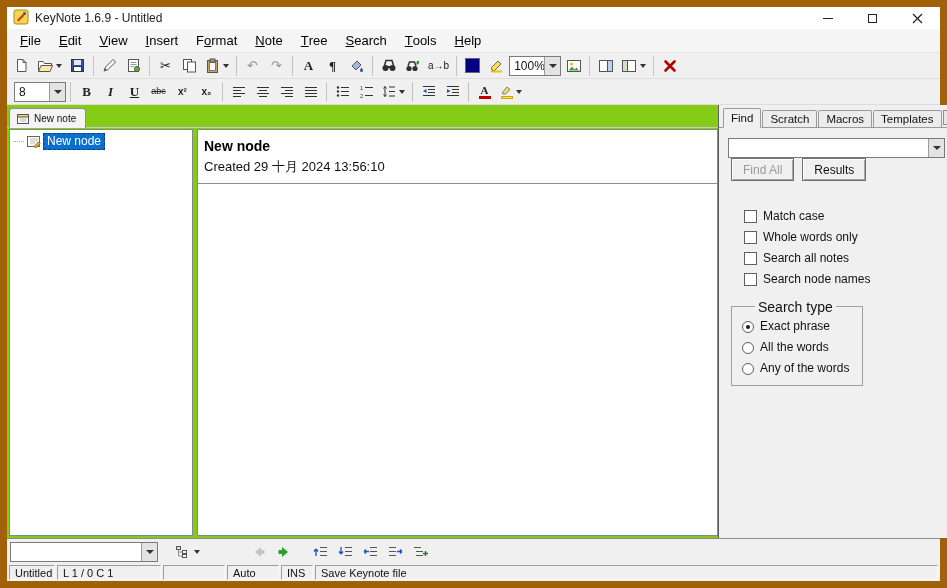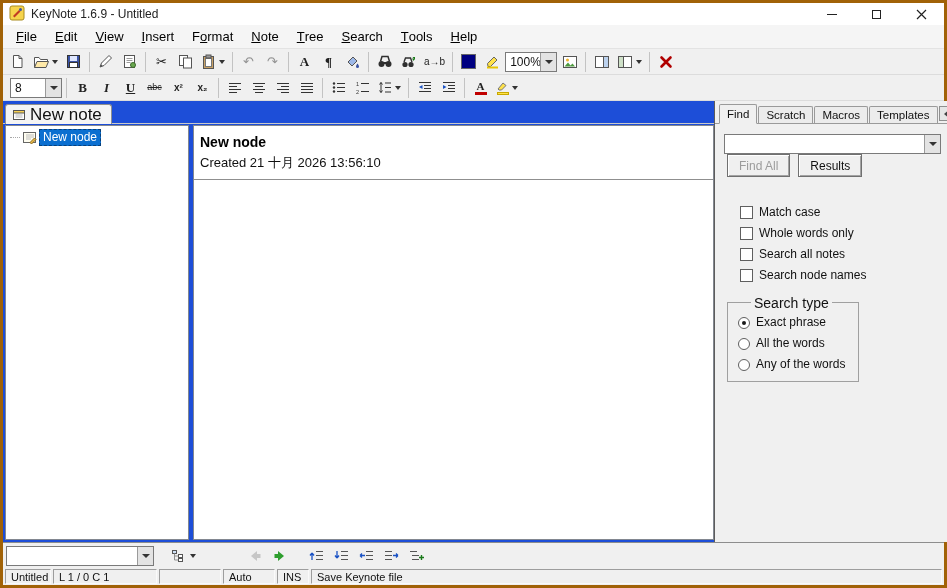--- a/index.html
+++ b/index.html
@@ -1,18 +1,18 @@
 <!DOCTYPE html>
 <html><head>
 <meta charset="utf-8">
 <style>
   * { box-sizing: border-box; margin: 0; padding: 0; }
   html,body { width: 947px; height: 588px; overflow: hidden; }
   body { font-family: "Liberation Sans", "DejaVu Sans", sans-serif; font-size: 12px; color: #111; background: #f0f0f0; }
-  .window { width: 947px; height: 588px; border: 3px solid #a16207; display: flex; flex-direction: column; background: #1d4ed8; }
+  .window { width: 947px; height: 588px; border: 7px solid #a16207; display: flex; flex-direction: column; background: #84cc16; }
 
   
   .titlebar { height: 22px; background: #ffffff; display: flex; align-items: center; padding-left: 6px; gap: 6px; flex: none; }
   .titlebar .title { font-size: 12px; color: #222; flex: 1; white-space: nowrap; }
   .win-controls { display: flex; height: 22px; }
   .wbtn { width: 45px; height: 22px; display: flex; align-items: center; justify-content: center; background: #fff; border: none; }
   .min-glyph { width: 10px; height: 1px; background: #222; }
   .max-glyph { width: 9px; height: 9px; border: 1px solid #222; background: #fff; }
 
   
@@ -44,21 +44,21 @@
   .combo .combo-btn { width: 16px; align-self: stretch; background: #e3e3e3; border-left: 1px solid #9a9a9a; display: flex; align-items: center; justify-content: center; }
   .tri-down { width: 0; height: 0; border-left: 4px solid transparent; border-right: 4px solid transparent; border-top: 4px solid #333; }
 
   
   .main-row { flex: 1; display: flex; min-height: 0; }
   .left-col { width: 711px; display: flex; flex-direction: column; flex: none; }
   .right-col { width: 236px; flex: none; border-left: 1px solid #5c5c5c; background: #f0f0f0; display: flex; flex-direction: column; }
 
   
   .note-tab-row { height: 23px; display: flex; align-items: flex-end; padding-left: 2px; border-bottom: 1px solid #c9c9c9; flex: none; }
-  .note-tab { display: inline-flex; align-items: center; gap: 4px; height: 20px; padding: 0 9px 0 6px; background: #f4f4f4; border: 1px solid #8f8f8f; border-bottom: none; border-radius: 3px 3px 0 0; margin-bottom: -1px; font-size: 17px; }
+  .note-tab { display: inline-flex; align-items: center; gap: 4px; height: 20px; padding: 0 9px 0 6px; background: #f4f4f4; border: 1px solid #8f8f8f; border-bottom: none; border-radius: 3px 3px 0 0; margin-bottom: -1px; font-size: 10px; }
 
   .content-row { flex: 1; display: flex; min-height: 0; padding: 1px 0 2px 2px; }
   .tree-panel { width: 184px; flex: none; background: #fff; border: 1px solid #828790; padding: 2px 0 0 4px; }
   .tree-item { display: flex; align-items: center; height: 18px; gap: 2px; }
   .tree-connector { width: 10px; border-top: 1px dotted #a8a8a8; flex: none; }
   .tree-label { background: #0b6fd0; color: #fff; padding: 0 3px; font-size: 12px; line-height: 15px; border: 1px dashed #07417c; }
   .splitter { width: 4px; flex: none; }
   .editor-panel { flex: 1; background: #fff; border: 1px solid #828790; display: flex; flex-direction: column; min-width: 0; }
   .editor-header { padding: 8px 6px 0 6px; }
   .node-title { font-size: 14px; font-weight: bold; color: #000; }
@@ -426,21 +426,21 @@
                 <path d="M4 5h8M4 7h8M4 9h5" stroke="#bdbdbd"></path>
                 <path d="M8 12.5L12.5 8l1.5 1.5L9.5 14z" fill="#e8b84b" stroke="#8a6d1f"></path>
               </svg>
             <span class="tree-label">New node</span>
           </div>
         </div>
         <div class="splitter"></div>
         <div class="editor-panel">
           <div class="editor-header">
             <div class="node-title">New node</div>
-            <div class="node-created">Created 21 十月 2026 13:56:10</div>
+            <div class="node-created">Created 29 十月 2024 13:56:10</div>
           </div>
           <div class="editor-rule"></div>
           <div class="editor-body"></div>
         </div>
       </div>
     </div>
 
     <div class="right-col">
       <div class="res-tab-row">
         <span class="res-tab active">

